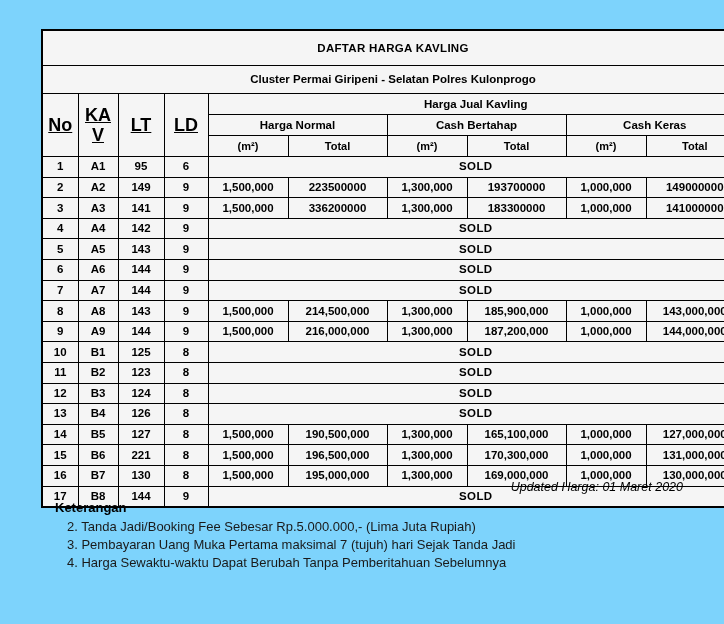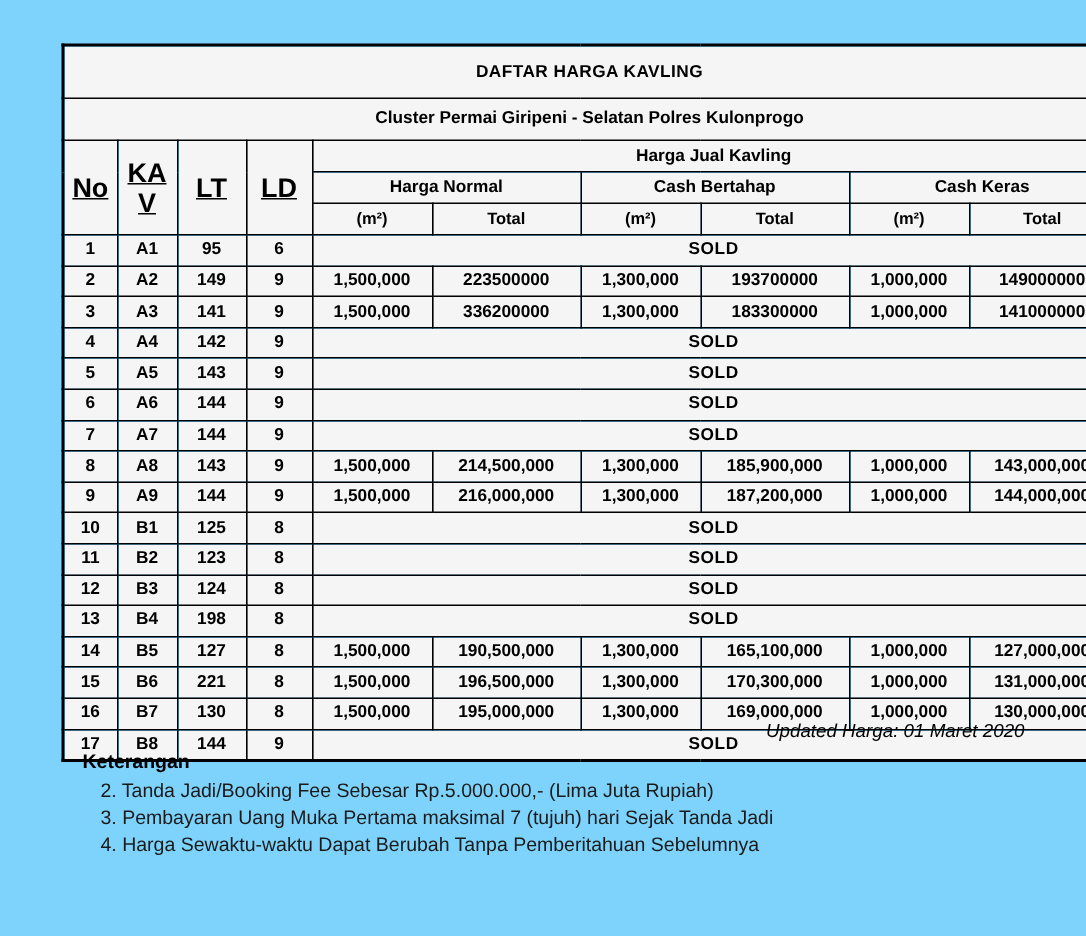--- a/index.html
+++ b/index.html
@@ -295,21 +295,21 @@
           <tr class="data-row">
             <td class="num">12</td>
             <td class="num">B3</td>
             <td class="num">124</td>
             <td class="num">8</td>
             <td class="sold" colspan="6">SOLD</td>
           </tr>
           <tr class="data-row">
             <td class="num">13</td>
             <td class="num">B4</td>
-            <td class="num">198</td>
+            <td class="num">126</td>
             <td class="num">8</td>
             <td class="sold" colspan="6">SOLD</td>
           </tr>
           <tr class="data-row">
             <td class="num">14</td>
             <td class="num">B5</td>
             <td class="num">127</td>
             <td class="num">8</td>
             <td class="num">1,500,000</td>
             <td class="num">190,500,000</td>

